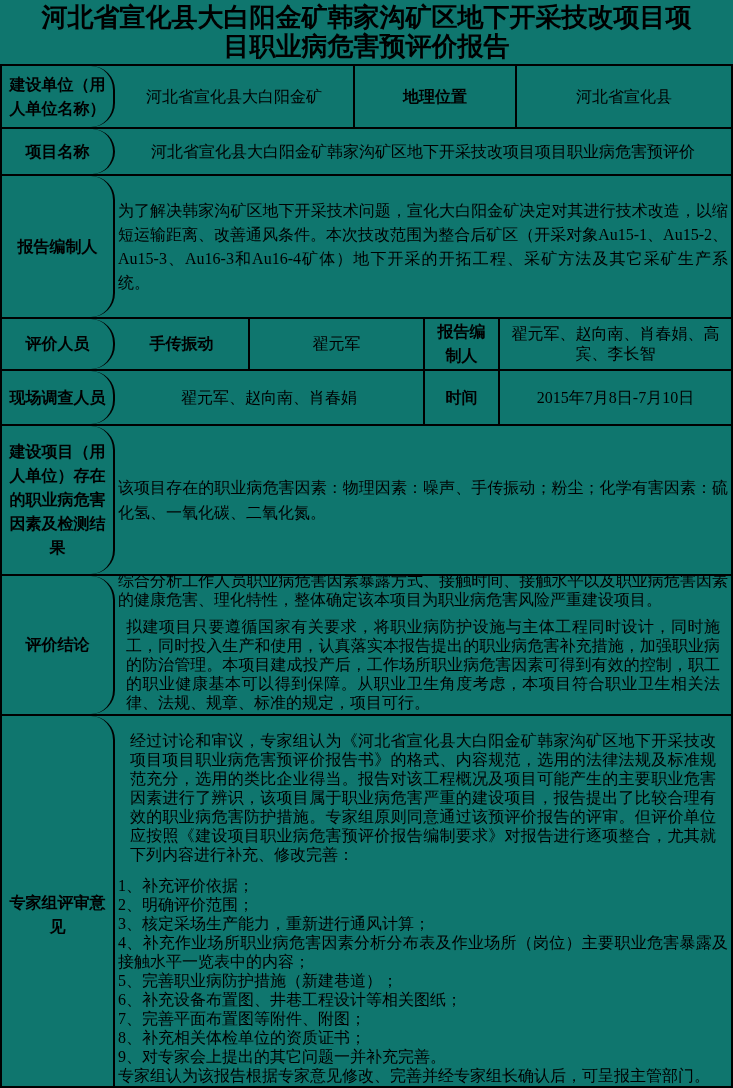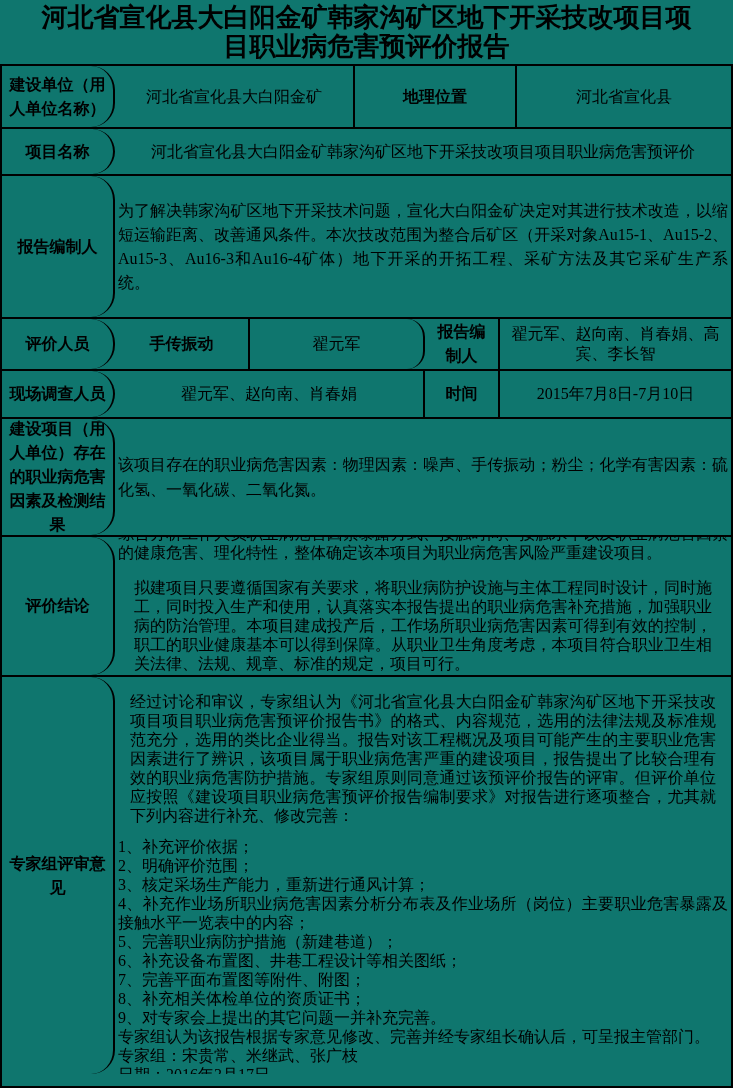--- a/index.html
+++ b/index.html
@@ -24,28 +24,28 @@
     overflow:hidden;font-size:16px;
   }
   .row .cell:last-child{border-right:none;flex:1;}
   .label{font-weight:bold;text-align:center;padding:0 2px;line-height:24px;}
   .center{text-align:center;padding:2px 3px;line-height:20px;}
   .body-text{padding:0 3px;line-height:24px;text-align:justify;}
   .w113{width:113px;flex:none;border-radius:24px;}
   .w240{width:240px;flex:none;}
   .w145{width:162px;flex:none;}
   .w135{width:135px;flex:none;}
-  .w175{width:175px;flex:none;border-radius:18px;}
+  .w175{width:175px;flex:none;}
   .w75{width:75px;flex:none;padding:16px 7px;}
   .h63{height:63px;}
   .h47{height:47px;}
   .h143{height:143px;}
   .h52{height:52px;}
-  .h48{height:48px;}
-  .h130{height:118px;}
+  .h48{height:55px;}
+  .h130{height:150px;}
   .h140{height:140px;}
   .h397{height:397px;}
   .tight{line-height:19px;}
   .tight p{margin:12px;text-align:justify;}
   .top{justify-content:flex-start;padding-top:3px;}
   .spacer{height:19px;}
 </style>
 </head>
 <body>
 
@@ -89,21 +89,21 @@
 
     <div class="row h130">
       <div class="cell label w113">建设项目（用人单位）存在的职业病危害因素及检测结果</div>
       <div class="cell body-text" style="line-height:25px;">该项目存在的职业病危害因素：物理因素：噪声、手传振动；粉尘；化学有害因素：硫化氢、一氧化碳、二氧化氮。</div>
     </div>
 
     <div class="row h140">
       <div class="cell label w113">评价结论</div>
       <div class="cell body-text tight">
           <p style="margin: 0px;">综合分析工作人员职业病危害因素暴露方式、接触时间、接触水平以及职业病危害因素的健康危害、理化特性，整体确定该本项目为职业病危害风险严重建设项目。</p>
-          <p style="margin: 16px;">拟建项目只要遵循国家有关要求，将职业病防护设施与主体工程同时设计，同时施工，同时投入生产和使用，认真落实本报告提出的职业病危害补充措施，加强职业病的防治管理。本项目建成投产后，工作场所职业病危害因素可得到有效的控制，职工的职业健康基本可以得到保障。从职业卫生角度考虑，本项目符合职业卫生相关法律、法规、规章、标准的规定，项目可行。</p>
+          <p style="margin: 8px;">拟建项目只要遵循国家有关要求，将职业病防护设施与主体工程同时设计，同时施工，同时投入生产和使用，认真落实本报告提出的职业病危害补充措施，加强职业病的防治管理。本项目建成投产后，工作场所职业病危害因素可得到有效的控制，职工的职业健康基本可以得到保障。从职业卫生角度考虑，本项目符合职业卫生相关法律、法规、规章、标准的规定，项目可行。</p>
         </div>
     </div>
 
     <div class="row h397">
       <div class="cell label w113">专家组评审意见</div>
       <div class="cell body-text tight top">
         <p>经过讨论和审议，专家组认为《河北省宣化县大白阳金矿韩家沟矿区地下开采技改项目项目职业病危害预评价报告书》的格式、内容规范，选用的法律法规及标准规范充分，选用的类比企业得当。报告对该工程概况及项目可能产生的主要职业危害因素进行了辨识，该项目属于职业病危害严重的建设项目，报告提出了比较合理有效的职业病危害防护措施。专家组原则同意通过该预评价报告的评审。但评价单位应按照《建设项目职业病危害预评价报告编制要求》对报告进行逐项整合，尤其就下列内容进行补充、修改完善：</p>
         <div class="list-block">
             <p style="margin: 0px;">1、补充评价依据；</p>
             <p style="margin: 0px;">2、明确评价范围；</p>

